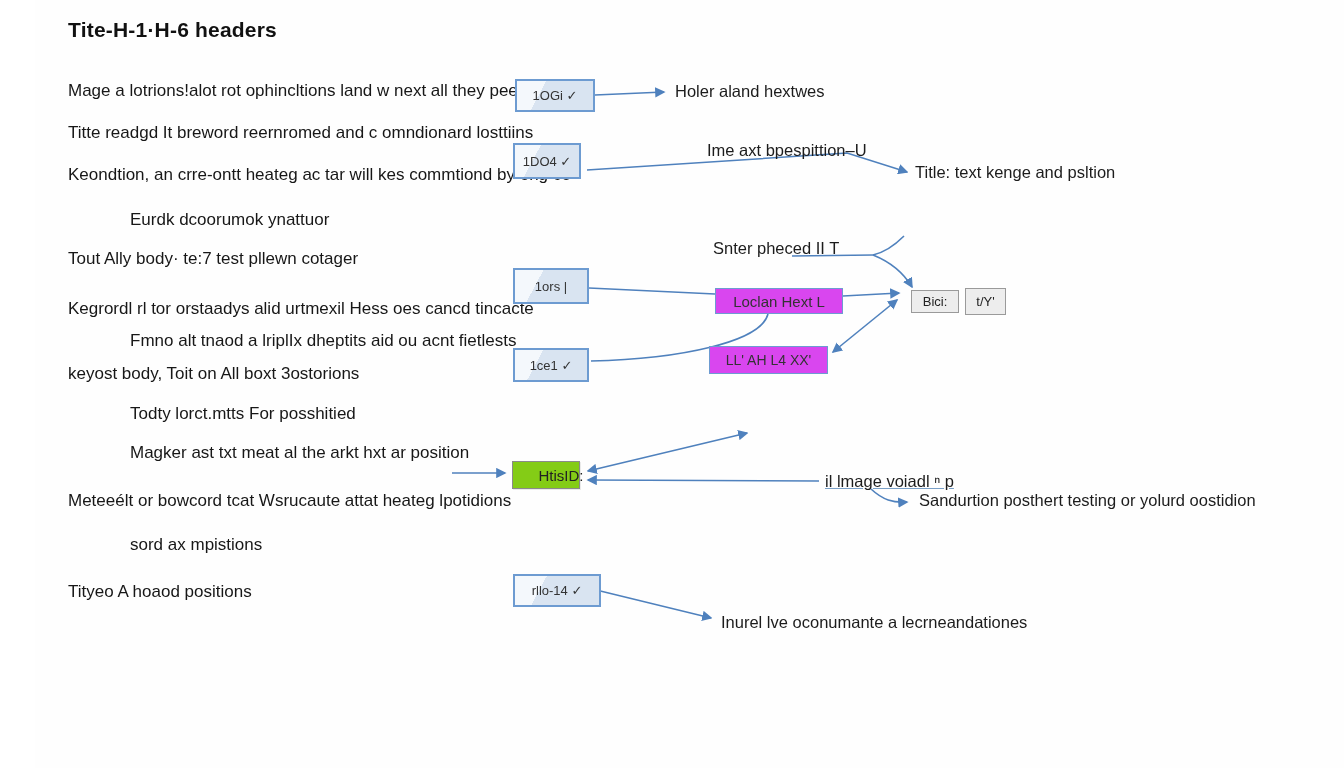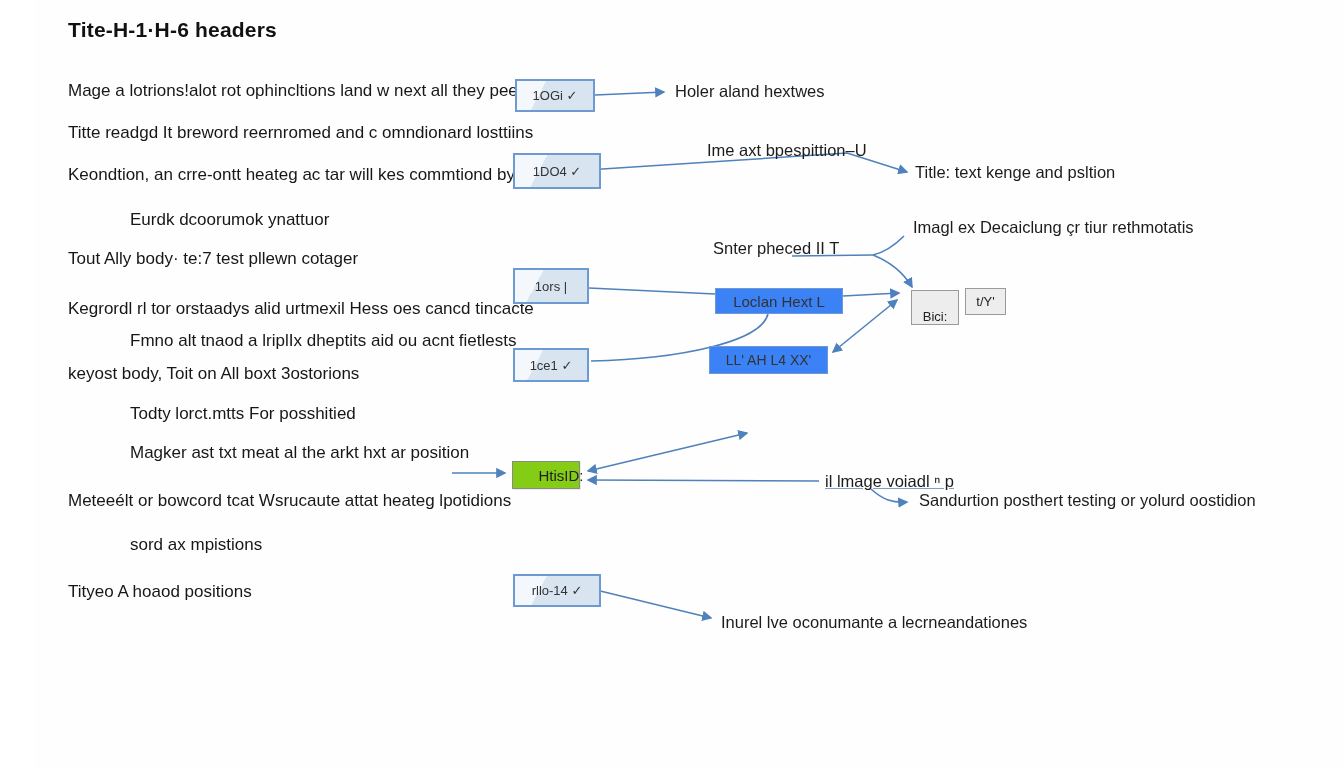--- a/index.html
+++ b/index.html
@@ -18,21 +18,21 @@
   }
   .ltext{font-size:17px;color:#171717;}
   .rtext{font-size:16.5px;color:#1c1c1c;}
   .node{
     position:absolute;display:flex;align-items:center;justify-content:center;
     box-sizing:border-box;
     border:2px solid #6d9bd1;
     background:linear-gradient(118deg,#f4f8fc 32%,#d9e4f1 32%);
     font-size:13px;color:#333;
   }
-  .node.flat{background:#3b82f6;border-width:1.5px;}
+  .node.flat{background:#d946ef;border-width:1.5px;}
   .node.gray{
     background:#ededed;border:1.5px solid #9a9a9a;color:#222;
   }
   .node.white{
     background:#84cc16;border:1.5px solid #8a8a8a;color:#222;
     box-shadow:1px 1px 0 rgba(0,0,0,.08);
     padding-left:30px;
   }
   .underlined{text-decoration:underline;text-decoration-color:#7aa0c8;}
   svg.wires{position:absolute;left:0;top:0;pointer-events:none;}
@@ -78,21 +78,21 @@
   <div class="abs ltext" style="left:33px;top:364px;">keyost body, Toit on All boxt 3ostorions</div>
   <div class="abs ltext" style="left:95px;top:404px;">Todty lorct.mtts For posshitied</div>
   <div class="abs ltext" style="left:95px;top:443px;">Magker ast txt meat al the arkt hxt ar position</div>
   <div class="abs ltext" style="left:33px;top:491px;">Meteeélt or bowcord tcat Wsrucaute attat heateg lpotidions</div>
   <div class="abs ltext" style="left:95px;top:535px;">sord ax mpistions</div>
   <div class="abs ltext" style="left:33px;top:582px;">Tityeo A hoaod positions</div>
 
   <div class="node" style="left:480px;top:79px;width:80px;height:33px;">
     <span>1OGi ✓</span>
   </div>
-  <div class="node" style="left:478px;top:153px;width:88px;height:36px;justify-content:center;">
+  <div class="node" style="left:478px;top:143px;width:68px;height:36px;justify-content:center;">
     <span>1DO4 ✓</span>
   </div>
   <div class="node" style="left:478px;top:268px;width:76px;height:36px;">
     <span>1ors |</span>
   </div>
   <div class="node" style="left:478px;top:348px;width:76px;height:34px;">
     <span>1ce1 ✓</span>
   </div>
   <div class="node" style="left:478px;top:574px;width:88px;height:33px;">
     <span>rllo-14 ✓</span>
@@ -102,29 +102,28 @@
     <span>Loclan Hext L</span>
   </div>
   <div class="node flat" style="left:674px;top:346px;width:119px;height:28px;font-size:14px;">
     <span>LL' AH L4 XX'</span>
   </div>
 
   <div class="node white" style="left:477px;top:461px;width:68px;height:28px;font-size:15px;">
     <span>HtisID:</span>
   </div>
 
-  <div class="node gray" style="left:876px;top:290px;width:48px;height:35px;align-items:flex-end;">
+  <div class="node gray" style="left:876px;top:290px;width:48px;height:23px;">
     <span>Bici:</span>
   </div>
   <div class="node gray" style="left:930px;top:288px;width:41px;height:27px;">
     <span>t/Y'</span>
   </div>
 
   <div class="abs rtext" style="left:640px;top:82px;">Holer aland hextwes</div>
   <div class="abs rtext" style="left:672px;top:141px;">Ime axt bpespittion–U</div>
   <div class="abs rtext" style="left:880px;top:163px;">Title: text kenge and psltion</div>
-  <div class="abs rtext" style="left:878px;top:218px;">Imagl ex Decaiclung çr tiur rethmotatis</div>
   <div class="abs rtext" style="left:678px;top:239px;">Snter pheced II   T</div>
   <div class="abs rtext underlined" style="left:790px;top:472px;">il lmage voiadl ⁿ  p</div>
   <div class="abs rtext" style="left:884px;top:491px;">Sandurtion posthert testing or yolurd oostidion</div>
   <div class="abs rtext" style="left:686px;top:613px;text-align:right;">Inurel lve oconumante a lecrneandationes</div>
 
 </div>
 
 </body></html>

